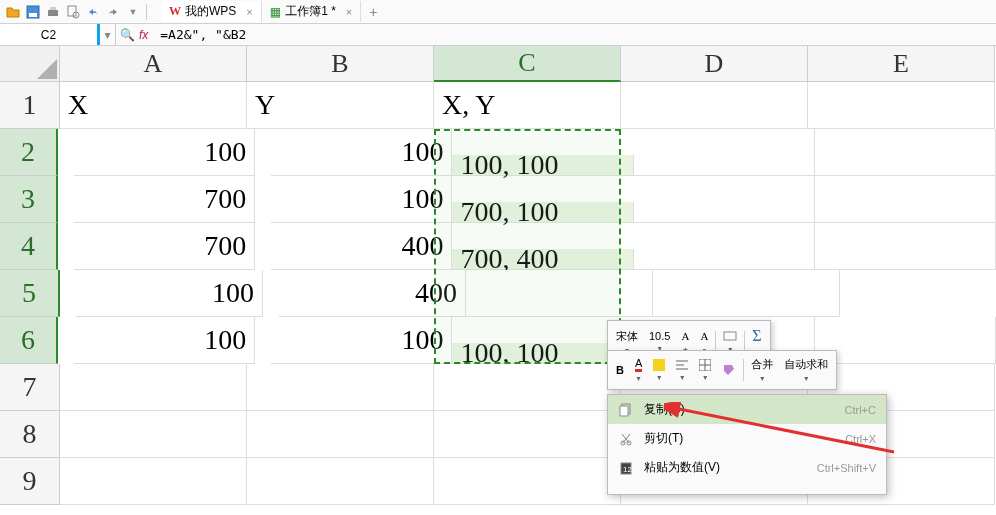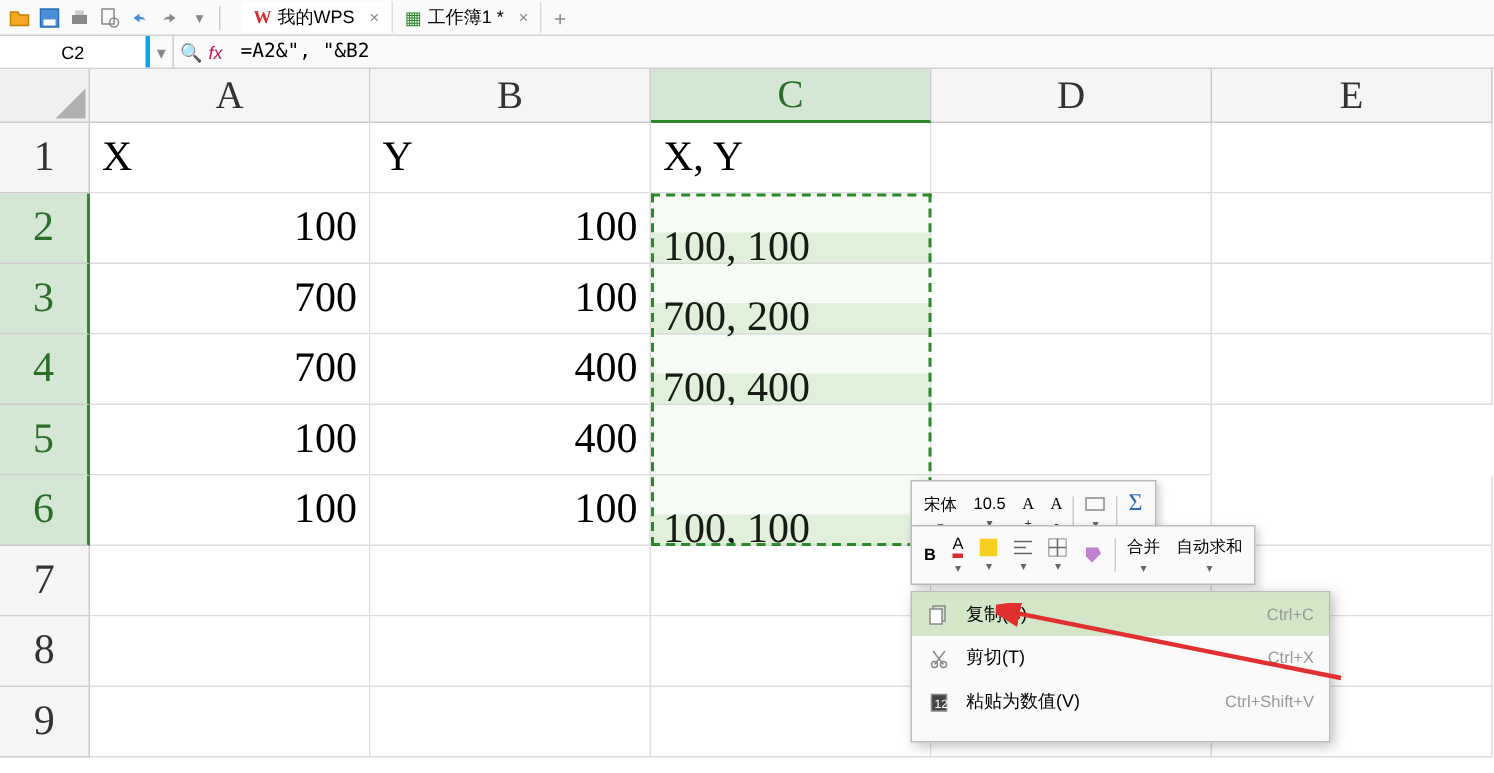--- a/index.html
+++ b/index.html
@@ -30,21 +30,21 @@
 .col-headers { display: flex; height: 36px; }
 .corner { width: 60px; height: 36px; background: #f0f0f0; border-right: 1px solid #ccc; border-bottom: 1px solid #ccc; position: relative; }
 .corner::after { content: ''; position: absolute; right: 2px; bottom: 2px; width: 0; height: 0; border-left: 20px solid transparent; border-bottom: 20px solid #b0b0b0; }
 .col-h { width: 187px; height: 36px; background: #f5f5f5; border-right: 1px solid #ccc; border-bottom: 1px solid #ccc; display: flex; align-items: center; justify-content: center; font-family: "Times New Roman", serif; font-size: 26px; color: #333; }
 .col-h.sel { background: #d4e6d4; color: #2a6e2a; border-bottom: 2px solid #2a8a2a; }
 
 .row { display: flex; height: 47px; }
 .row-h { width: 60px; background: #f5f5f5; border-right: 1px solid #ccc; border-bottom: 1px solid #ccc; display: flex; align-items: center; justify-content: center; font-family: "Times New Roman", serif; font-size: 28px; color: #333; }
 .row-h.sel { background: #d4e6d4; color: #2a6e2a; border-right: 2px solid #2a8a2a; }
 .cell { width: 187px; border-right: 1px solid #ddd; border-bottom: 1px solid #ddd; padding: 0 8px; display: flex; align-items: center; font-family: SimSun, serif; font-size: 28px; color: #000; background: #fff; }
-.cell.num { justify-content: flex-end; }
+.cell.num { justify-content: flex-end; margin-left: 16px; }
 .cell.sel { background: #e8f3e0; margin-top: 26px; }
 
 
 .marquee { position: absolute; border: 2px dashed #2a8a2a; pointer-events: none; background: rgba(180, 220, 180, 0.12); }
 
 
 .mini-toolbar { position: absolute; background: #fafafa; border: 1px solid #bbb; box-shadow: 2px 2px 6px rgba(0,0,0,0.2); display: flex; align-items: center; padding: 4px; gap: 3px; }
 .mini-toolbar .mt-item { display: flex; align-items: center; padding: 2px 4px; cursor: pointer; font-size: 11px; gap: 2px; flex-direction: column; }
 .mini-toolbar .mt-sep { width: 1px; height: 22px; background: #ccc; }
 .mini-toolbar .mt-dd { font-size: 8px; color: #666; }
@@ -149,21 +149,21 @@
         <div class="cell num">100</div>
         <div class="cell num">100</div>
         <div class="cell sel">100, 100</div>
         <div class="cell"></div>
         <div class="cell"></div>
       </div>
       <div class="row">
         <div class="row-h sel">3</div>
         <div class="cell num">700</div>
         <div class="cell num">100</div>
-        <div class="cell sel">700, 200</div>
+        <div class="cell sel">700, 100</div>
         <div class="cell"></div>
         <div class="cell"></div>
       </div>
       <div class="row">
         <div class="row-h sel">4</div>
         <div class="cell num">700</div>
         <div class="cell num">400</div>
         <div class="cell sel">700, 400</div>
         <div class="cell"></div>
         <div class="cell"></div>

